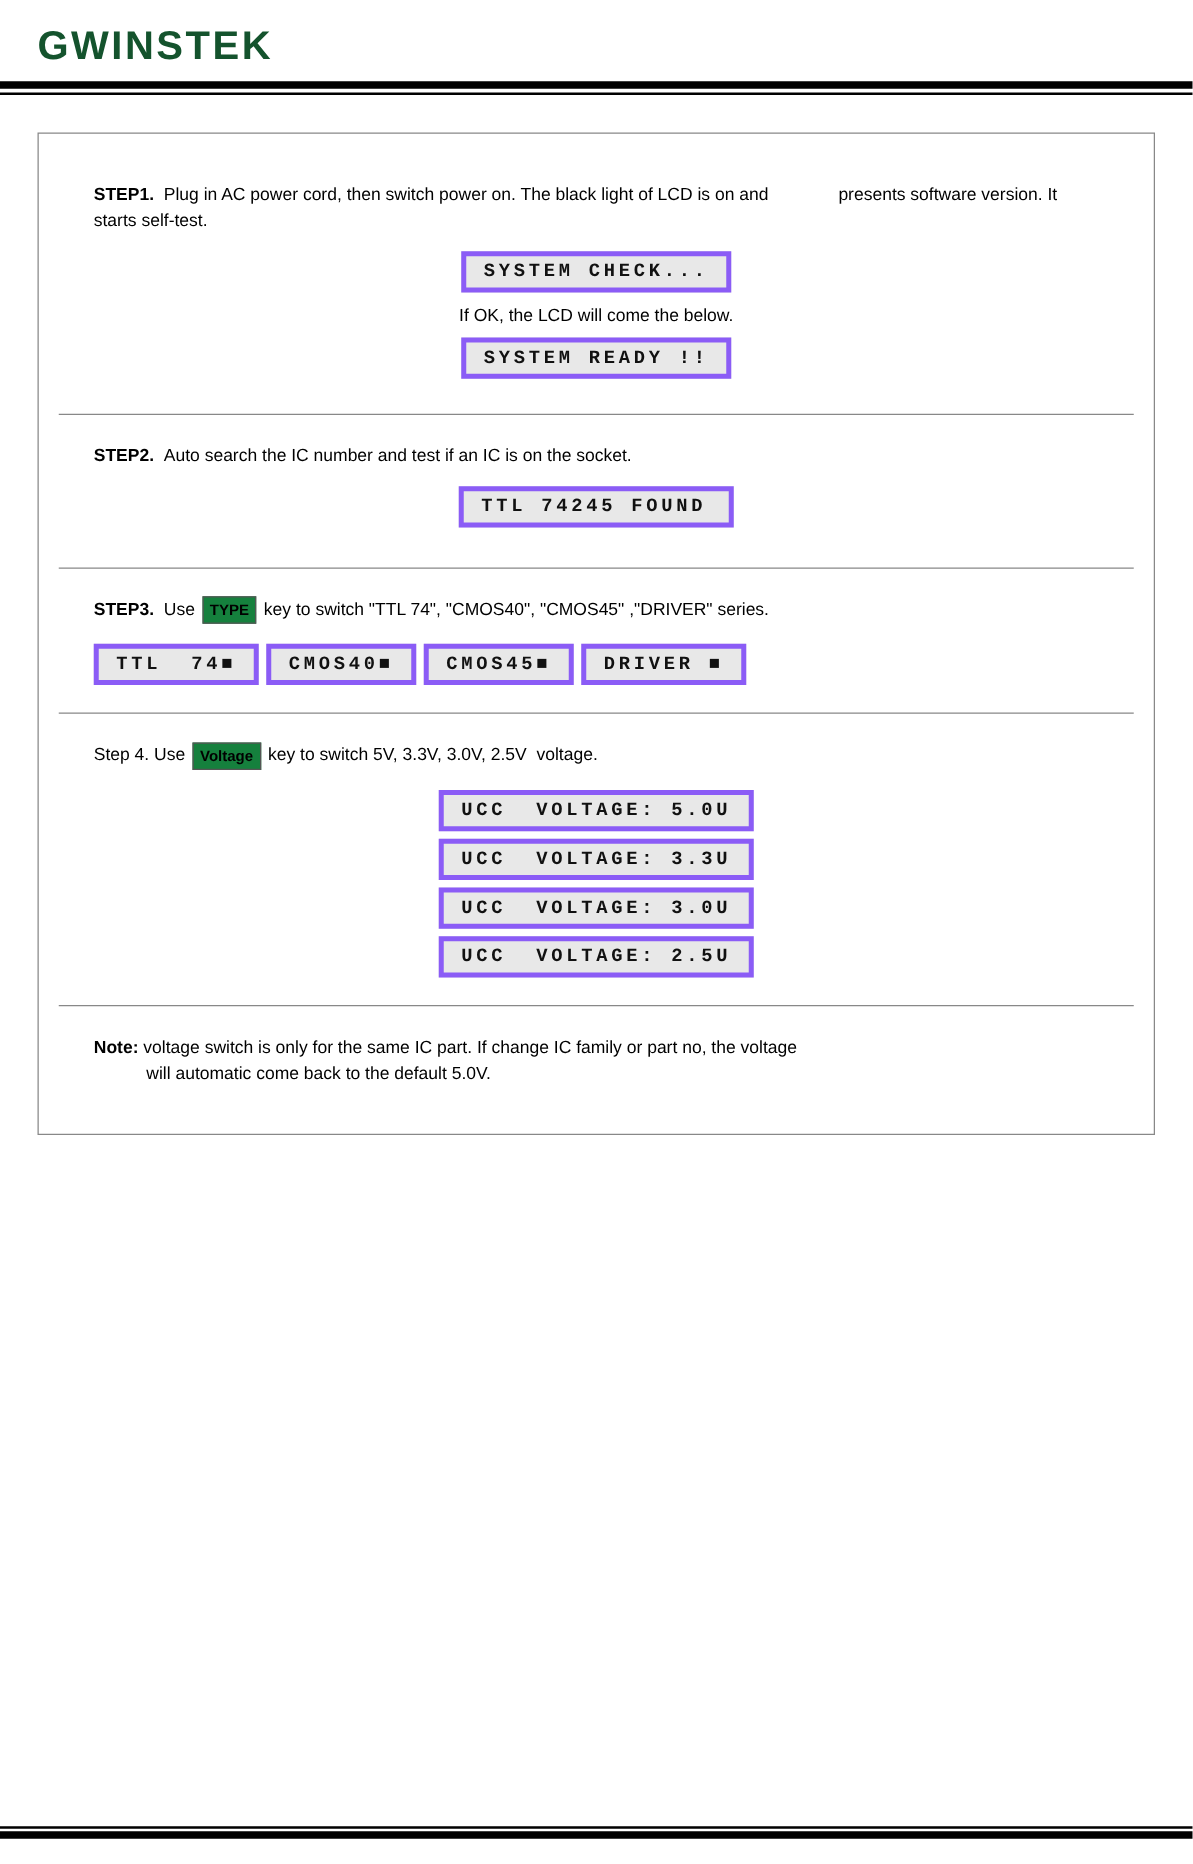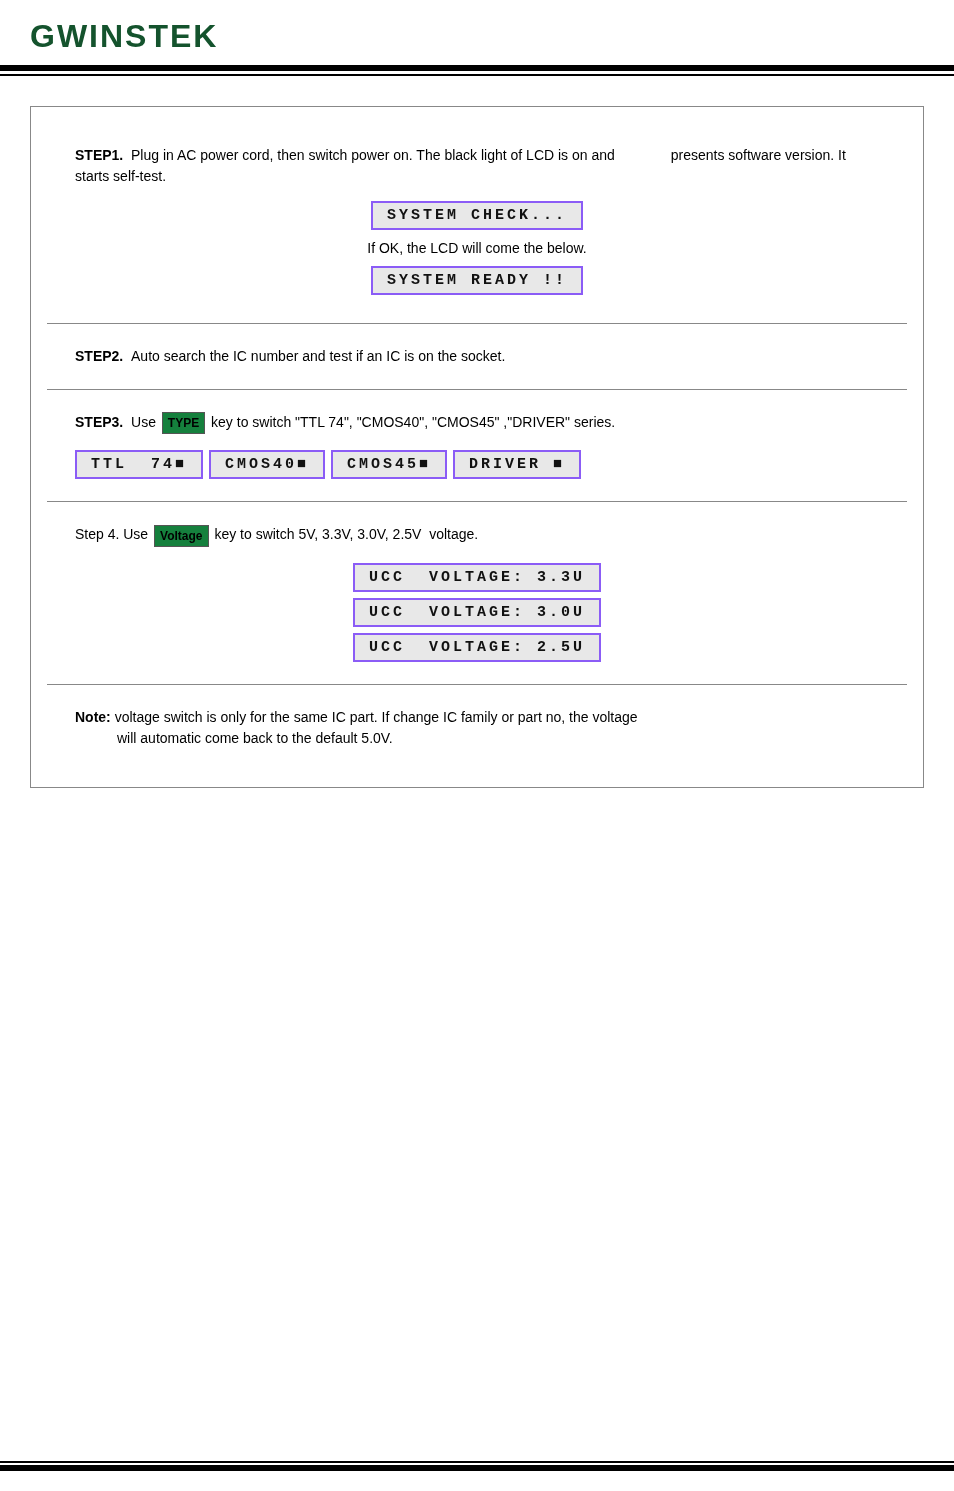--- a/index.html
+++ b/index.html
@@ -65,21 +65,21 @@
 
     .step-indent {
       margin-left: 52px;
     }
 
     
     .lcd-display {
       font-family: 'Courier New', Courier, monospace;
       font-size: 15px;
       letter-spacing: 3px;
-      border: 2px solid #8b5cf6;
+      border: 4px solid #8b5cf6;
       display: inline-block;
       padding: 4px 14px;
       background: #e8e8e8;
       font-weight: bold;
       color: #111;
     }
 
     .lcd-display.wider {
       min-width: 220px;
     }
@@ -162,39 +162,43 @@
         <div class="sub-label">If OK, the LCD will come the below.</div>
         <div class="lcd-center-wrap tight">
           <div class="lcd-display">SYSTEM READY !!</div>
         </div>
       </div>
 
       <div class="step-section">
         <div class="step-text">
           <strong>STEP2.</strong>&nbsp;&nbsp;Auto search the IC number and test if an IC is on the socket.
         </div>
+        <div class="lcd-center-wrap">
+          <div class="lcd-display wider">TTL  74245   FOUND</div>
+        </div>
       </div>
 
       <div class="step-section">
         <div class="step-text">
           <strong>STEP3.</strong>&nbsp;&nbsp;Use <span class="inline-btn">TYPE</span> key to switch "TTL 74", "CMOS40", "CMOS45" ,"DRIVER" series.
         </div>
         <div style="display:flex; flex-direction:row; align-items:center; margin-top:16px; gap:6px;">
           <div class="lcd-display">TTL&nbsp;&nbsp;74■</div>
           <div class="lcd-display">CMOS40■</div>
           <div class="lcd-display">CMOS45■</div>
           <div class="lcd-display">DRIVER&nbsp;■</div>
         </div>
       </div>
 
       <div class="step-section">
         <div class="step-text">
           Step 4. Use <span class="inline-btn">Voltage</span> key to switch 5V, 3.3V, 3.0V, 2.5V&nbsp; voltage.
         </div>
         <div style="display:flex; flex-direction:column; align-items:center; margin-top:16px; gap:6px;">
+          <div class="lcd-display">UCC&nbsp;&nbsp;VOLTAGE:&nbsp;5.0U</div>
           <div class="lcd-display">UCC&nbsp;&nbsp;VOLTAGE:&nbsp;3.3U</div>
           <div class="lcd-display">UCC&nbsp;&nbsp;VOLTAGE:&nbsp;3.0U</div>
           <div class="lcd-display">UCC&nbsp;&nbsp;VOLTAGE:&nbsp;2.5U</div>
         </div>
       </div>
 
       <div class="step-section">
         <div class="step-text">
           <strong>Note:</strong> voltage switch is only for the same IC part. If change IC family or part no, the voltage<br>
           <span style="margin-left: 42px; text-align: center;">will automatic come back to the default 5.0V.</span>

